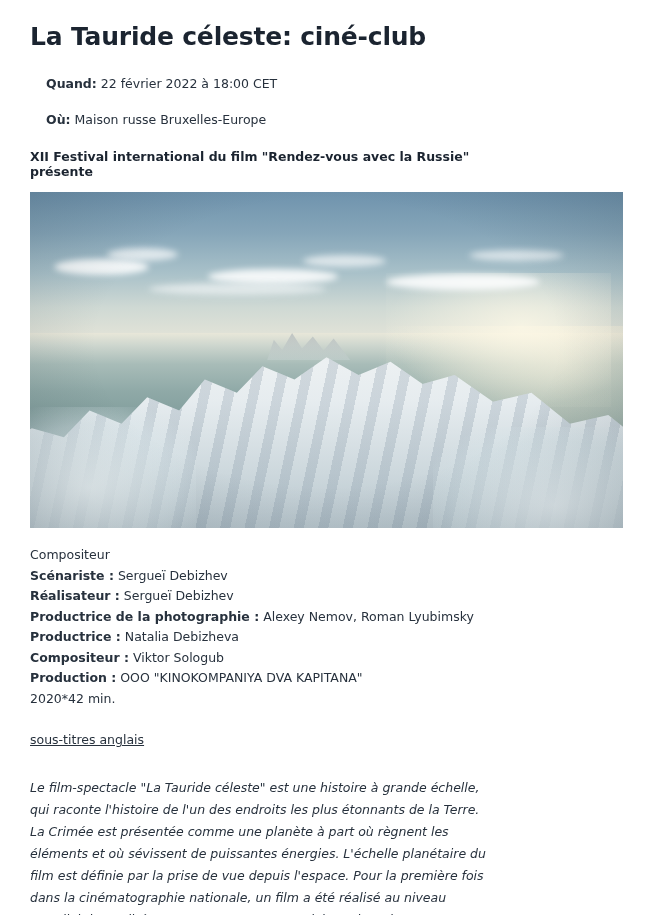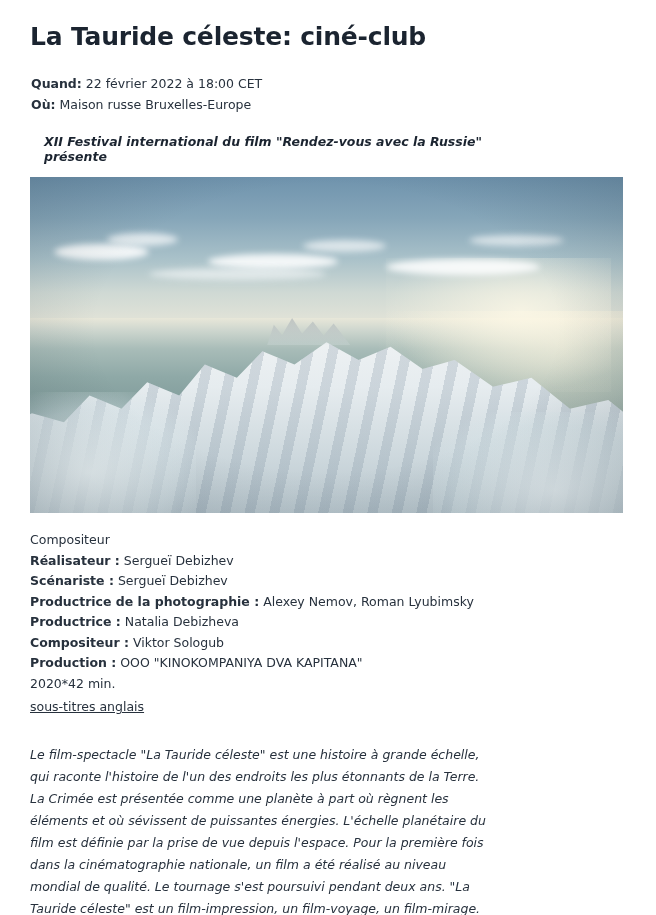--- a/index.html
+++ b/index.html
@@ -24,31 +24,30 @@
     font-weight: bold;
     letter-spacing: -0.2px;
     margin: 0 0 22px 0;
     color: #1b2430;
     line-height: 1.2;
   }
   .meta-line {
     font-size: 12.5px;
     line-height: 20px;
     color: #27313d;
-    margin: 1px;
+    margin: 16px;
   }
   .meta-line .lbl {
     font-weight: bold;
   }
   .festival {
     font-size: 12.5px;
     font-weight: bold;
-    margin: 19px 0 13px 14px;
+    margin: 19px 0 13px 0;
     color: #1b2430;
-    font-style: italic;
   }
   .photo-wrap {
     width: 593px;
     height: 336px;
     overflow: hidden;
     position: relative;
     background: #9fb6bd;
   }
   .photo {
     position: absolute;
@@ -172,21 +171,21 @@
   .credits {
     margin-top: 17px;
     font-size: 12.5px;
     line-height: 20.5px;
     color: #27313d;
   }
   .credits .row { white-space: nowrap; }
   .credits .k { font-weight: bold; }
   .sub-link {
     display: inline-block;
-    margin-top: 3px;
+    margin-top: 21px;
     font-size: 12.5px;
     color: #27313d;
     text-decoration: underline;
     cursor: pointer;
   }
   .synopsis {
     margin-top: 26px;
     font-size: 12.5px;
     line-height: 22px;
     font-style: italic;
@@ -235,25 +234,25 @@
       <div class="frost-left"></div>
       <div class="frost-right"></div>
       <div class="vignette"></div>
     </div>
   </div>
 
   <div class="credits">
     <div class="row">Compositeur</div>
 
     <div class="row">
+      <span class="k">Scénariste :</span>
+      <span>Sergueï Debizhev</span>
+    </div>
+    <div class="row">
       <span class="k">Réalisateur :</span>
-      <span>Sergueï Debizhev</span>
-    </div>
-    <div class="row">
-      <span class="k">Scénariste :</span>
       <span>Sergueï Debizhev</span>
     </div>
     <div class="row">
       <span class="k">Productrice de la photographie :</span>
       <span>Alexey Nemov, Roman Lyubimsky</span>
     </div>
     <div class="row">
       <span class="k">Productrice :</span>
       <span>Natalia Debizheva</span>
     </div>

